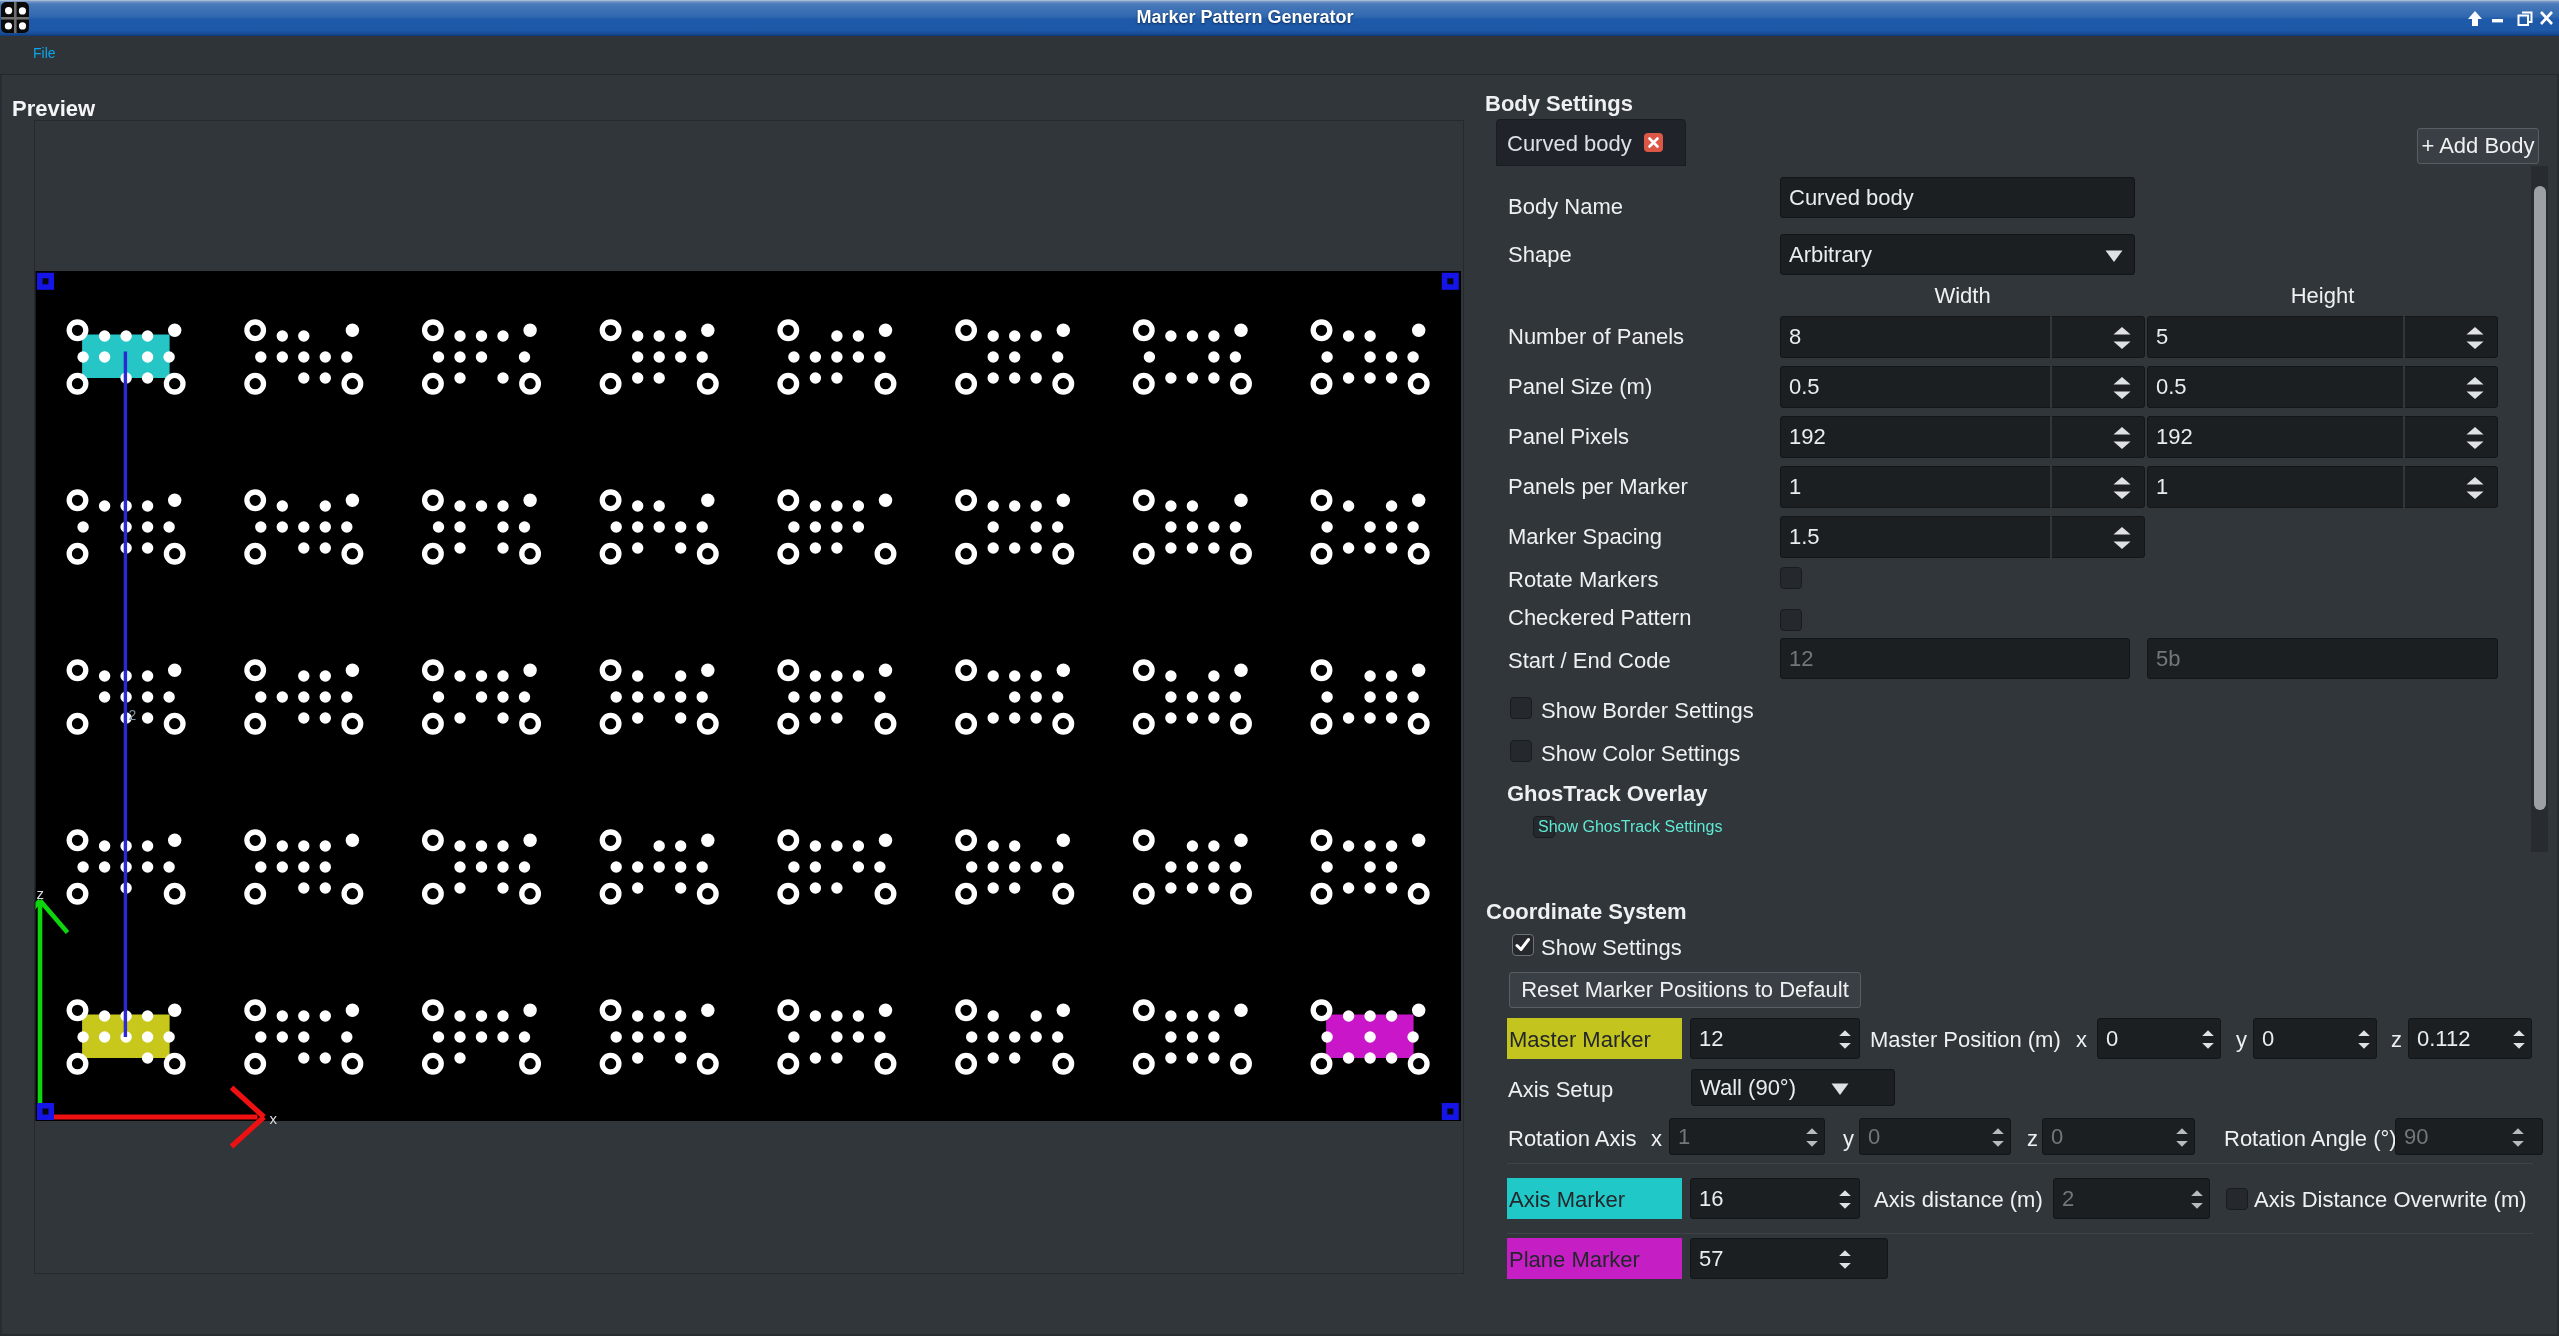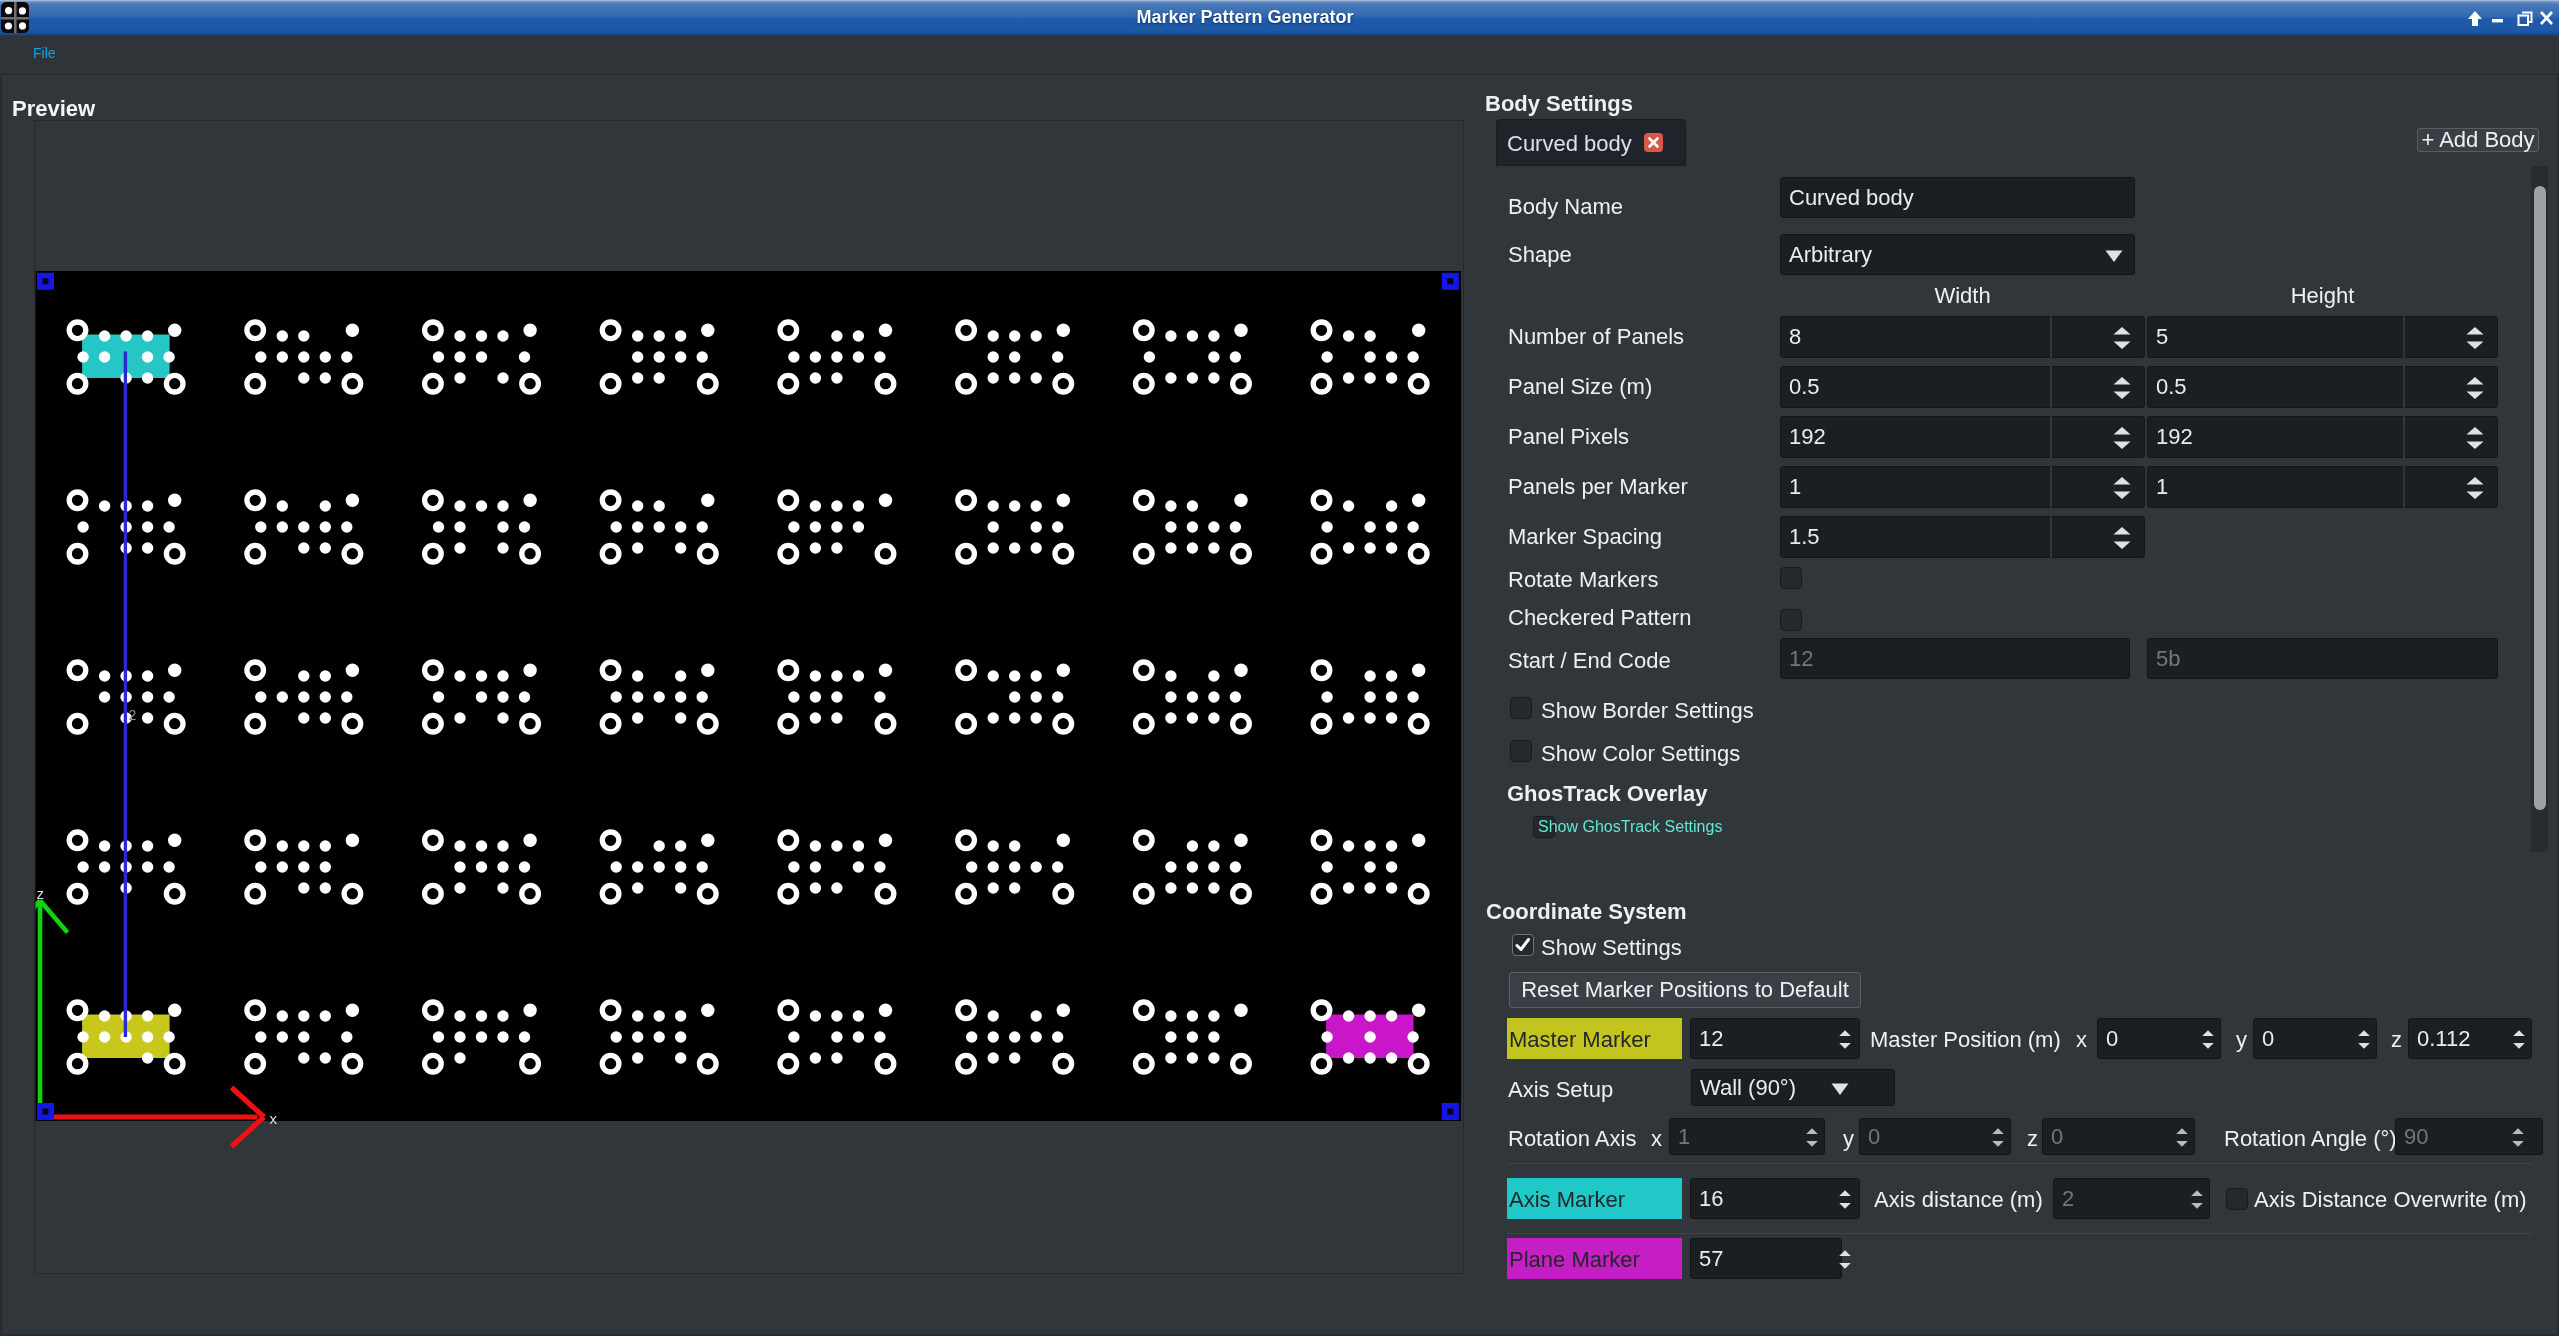--- a/index.html
+++ b/index.html
@@ -584,21 +584,21 @@
       <rect x="1447.8" y="1109.0" width="6" height="6" fill="#06060e"></rect>
     </svg>
   </div>
 <div class="t" style="left:1485px;top:91px;font-size:22px;color:#eff0f1;font-weight:bold;">Body Settings</div>
 <div style="position:absolute;left:1496px;top:119px;width:190px;height:47px;background:#20242a;border:1px solid #191d21;border-radius:4px 4px 0 0"></div>
 <div class="t" style="left:1507px;top:131px;font-size:22px;color:#dde1e5;">Curved body</div>
 <div style="position:absolute;left:1644px;top:133px;width:19px;height:19px;background:#dc5745;border-radius:4px"></div>
 <svg style="position:absolute;left:1644px;top:133px" width="19" height="19">
     <path d="M 5.5 5.5 L 13.5 13.5 M 13.5 5.5 L 5.5 13.5" stroke="#fff" stroke-width="2.6" stroke-linecap="round"></path>
   </svg>
-<div class="btn" style="left:2417px;top:128px;width:122px;height:24px">+ Add Body</div>
+<div class="btn" style="left:2417px;top:128px;width:122px;height:36px">+ Add Body</div>
 <div class="t" style="left:1508px;top:194px;font-size:22px;color:#eff0f1;">Body Name</div>
 <div class="spin" style="left:1780px;top:177px;width:355px;height:41px">
 <div class="sval" style="color:#e9edf0;font-size:22px">Curved body</div>
   </div>
 <div class="t" style="left:1508px;top:242px;font-size:22px;color:#eff0f1;">Shape</div>
 <div class="spin" style="left:1780px;top:234px;width:355px;height:41px">
 <div class="sval" style="color:#e9edf0;font-size:22px">Arbitrary</div>
 <svg width="355" height="41" style="position:absolute;left:0;top:0">
 <path d="M 324.5 15.5 L 341.5 15.5 L 333 27.0 Z" fill="#dfe2e5"></path>
 </svg>
@@ -808,21 +808,21 @@
 <svg width="157" height="41" style="position:absolute;left:0;top:0">
 <path d="M 137.2 17.0 L 148.8 17.0 L 143 11.2 Z" fill="#b7bbbe"></path>
 <path d="M 137.2 24.0 L 148.8 24.0 L 143 29.8 Z" fill="#b7bbbe"></path>
 </svg>
   </div>
 <div class="cb" style="left:2226px;top:1188px;width:22px;height:22px;"></div>
 <div class="t" style="left:2254px;top:1187px;font-size:22px;color:#eff0f1;">Axis Distance Overwrite (m)</div>
 <div style="position:absolute;left:1507px;top:1233px;width:1026px;height:1px;background:#404449"></div>
 <div style="position:absolute;left:1507px;top:1238px;width:175px;height:41px;background:#c51ec5"></div>
 <div class="t" style="left:1509px;top:1247px;font-size:22px;color:#23262a;">Plane Marker</div>
-<div class="spin" style="left:1690px;top:1238px;width:152px;height:41px">
+<div class="spin" style="left:1690px;top:1238px;width:198px;height:41px">
 
 <div class="sval" style="color:#e9edf0;font-size:22px">57</div>
 <svg width="170" height="41" style="position:absolute;left:0;top:0">
 <path d="M 148.2 17.0 L 159.8 17.0 L 154 11.2 Z" fill="#dfe2e5"></path>
 <path d="M 148.2 24.0 L 159.8 24.0 L 154 29.8 Z" fill="#dfe2e5"></path>
 </svg>
   </div>
 <div style="position:absolute;left:2531px;top:166px;width:17px;height:686px;background:#282c30"></div>
 <div style="position:absolute;left:2533.5px;top:186px;width:12px;height:624px;background:#9da1a6;border-radius:6px"></div>
 </body></html>

